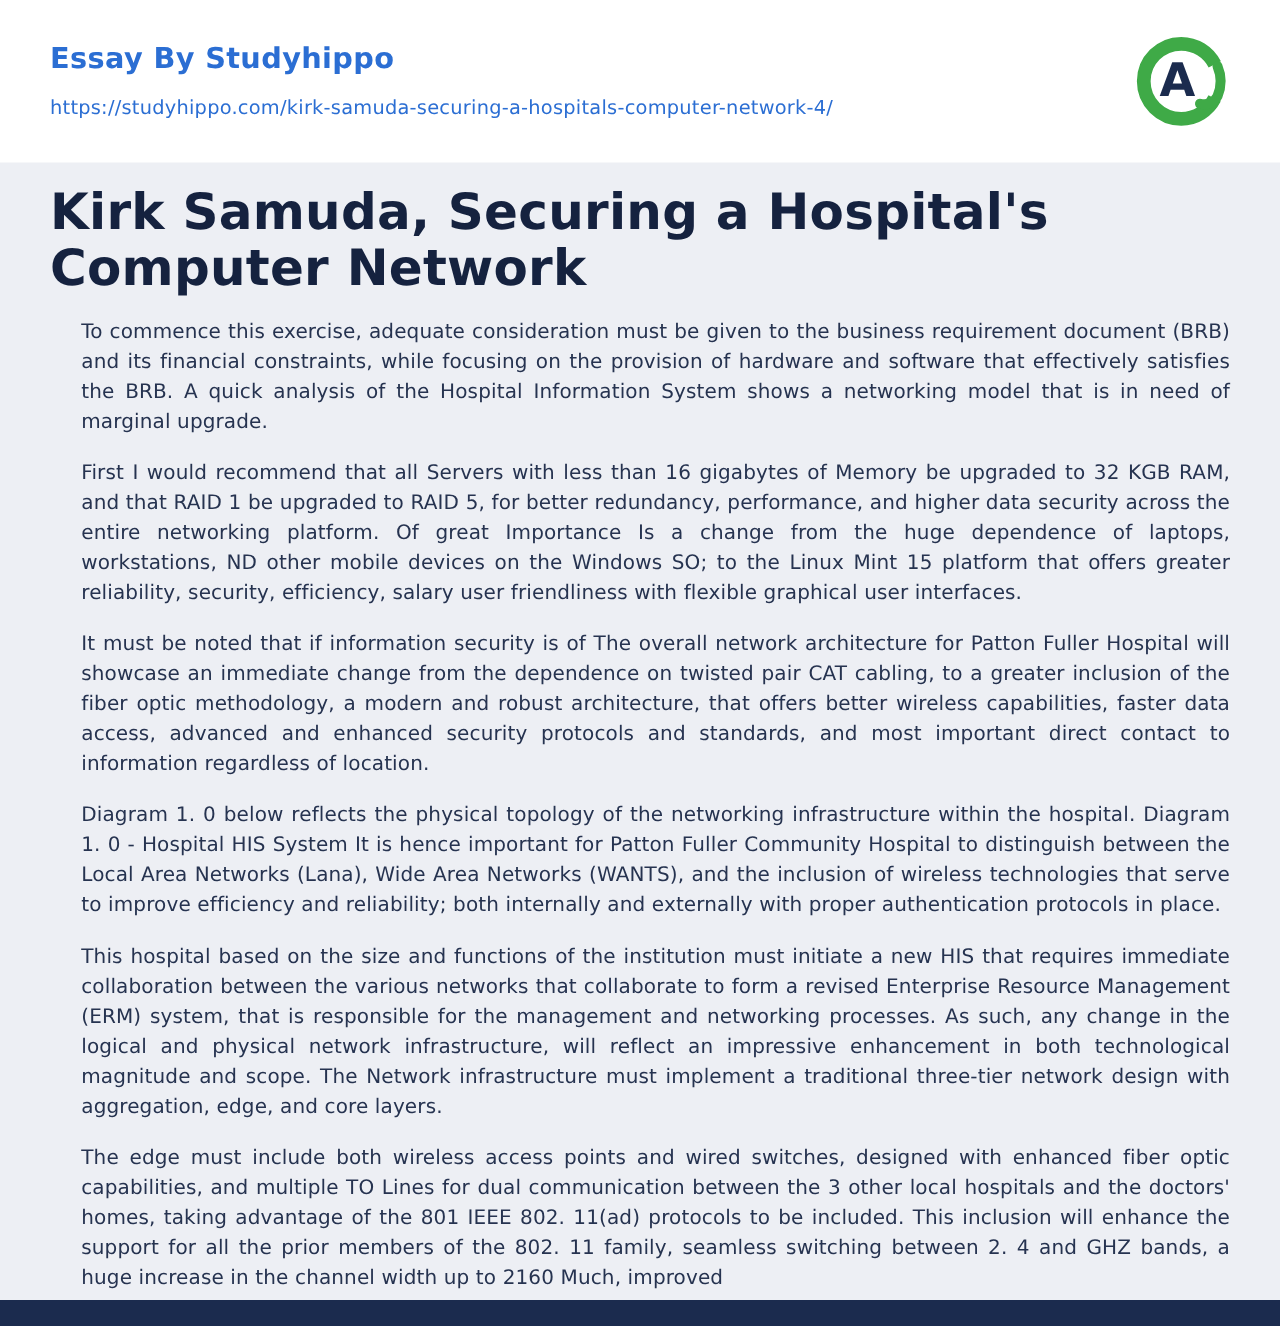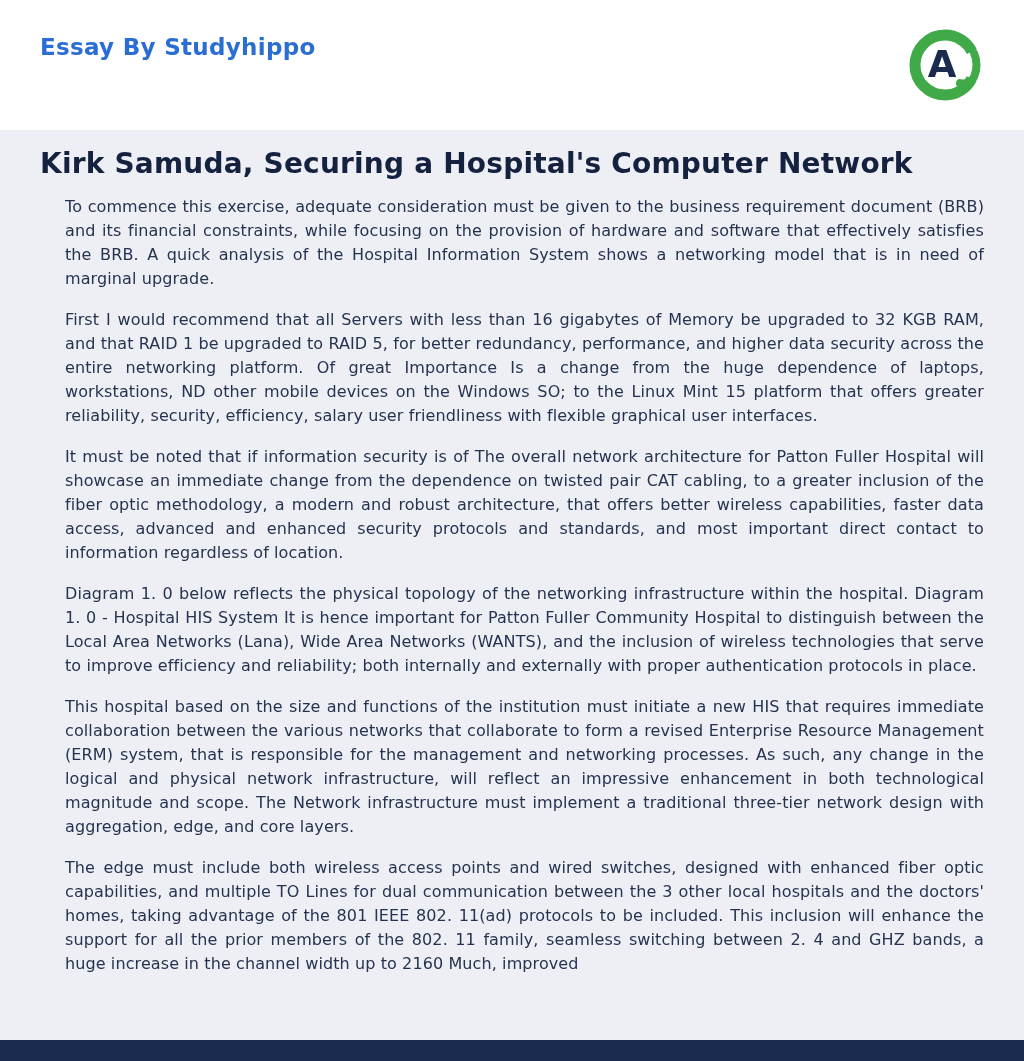--- a/index.html
+++ b/index.html
@@ -47,21 +47,21 @@
   }
   
   .content {
     flex: 1 1 auto;
     background: #edeff4;
     padding: 18px 40px 0 40px;
     overflow: hidden;
   }
   .article-title {
     color: #15223f;
-    font-size: 28px;
+    font-size: 40px;
     line-height: 1.13;
     font-weight: 800;
     letter-spacing: 0.2px;
     margin-bottom: 15px;
   }
   .content p {
     color: #263350;
     font-size: 16px;
     line-height: 24px;
     letter-spacing: 0.1px;
@@ -77,20 +77,21 @@
   }
 </style>
 </head>
 <body>
 
 <div class="page">
 
   <header class="site-header">
     <div class="header-text">
       <h1 class="site-title">Essay By Studyhippo</h1>
+      <a class="article-url" href="#">https://studyhippo.com/kirk-samuda-securing-a-hospitals-computer-network-4/</a>
     </div>
     <div class="logo">
       <svg width="78" height="78" viewBox="0 0 78 78" aria-hidden="true">
         <circle cx="39" cy="39" r="30" fill="#ffffff" stroke="#3faa47" stroke-width="11" stroke-dasharray="160 28.5" stroke-dashoffset="-14.25"></circle>
         <path d="M 68 27 A 31 31 0 0 1 68 51 A 12 12 0 0 1 54 57" fill="none" stroke="#3faa47" stroke-width="8" stroke-linecap="round"></path>
         <text x="36" y="51" font-size="37" font-weight="bold" fill="#1b2b4e" font-family="DejaVu Sans, sans-serif" text-anchor="middle">A</text>
       </svg>
     </div>
   </header>
 

